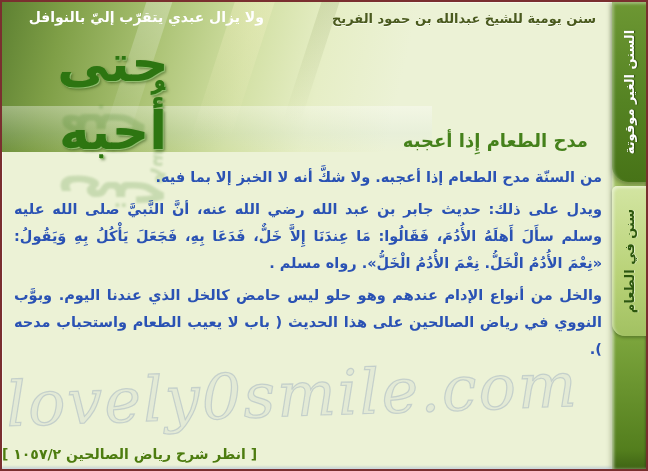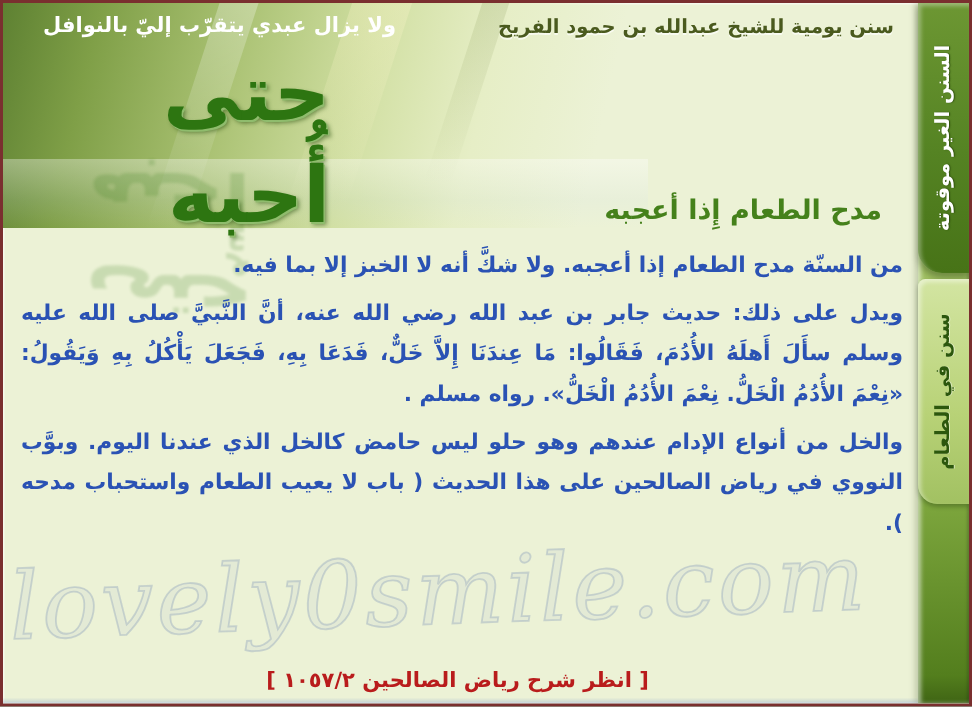--- a/index.html
+++ b/index.html
@@ -24,21 +24,21 @@
   .hadith-banner{
     position:absolute;top:7px;left:26px;width:236px;z-index:2;text-align:right;direction:rtl;
     font-size:14px;font-weight:bold;color:#ffffff;
     text-shadow:0 1px 1px #274a0e,1px 0 1px #3c641a,-1px 0 1px #3c641a,0 0 5px #57822а;
   }
   .series-title{
     position:absolute;top:9px;right:50px;z-index:2;direction:rtl;
     font-size:13px;font-weight:bold;color:#4a5a1e;text-shadow:0 1px 0 rgba(255,255,255,.65);
   }
   .calligraphy{
-    position:absolute;top:28px;left:4px;width:214px;z-index:2;text-align:right;direction:rtl;
+    position:absolute;top:28px;left:4px;width:214px;z-index:2;text-align:center;direction:rtl;
     font-size:52px;font-weight:bold;color:#2d7511;line-height:1.3;
     text-shadow:1px 1px 0 #8fbc6d,2px 2px 3px rgba(35,75,10,.55);
   }
   .calligraphy-reflection{
     position:absolute;top:96px;left:4px;width:214px;z-index:1;text-align:center;direction:rtl;
     font-size:52px;font-weight:bold;color:#2d7511;line-height:1.3;
     transform:scaleY(-1);opacity:.18;filter:blur(1px);
   }
 
   
@@ -68,22 +68,22 @@
     position:absolute;top:128px;right:58px;z-index:3;direction:rtl;
     font-size:18px;font-weight:bold;color:#45811b;
   }
   .body-text{
     position:absolute;top:162px;left:12px;right:44px;z-index:3;direction:rtl;
     color:#2a52b4;font-weight:bold;font-size:14.5px;
   }
   .body-text p{margin:0 0 5px;line-height:27px;text-align:justify;text-align-last:right;}
   .body-text p.tight{line-height:22px;text-align-last:center;}
   .citation{
-    position:absolute;bottom:7px;left:0;right:38px;z-index:3;text-align:center;direction:rtl;
-    font-size:14px;font-weight:bold;color:#b91c1c;
+    position:absolute;bottom:7px;left:0;right:38px;z-index:3;text-align:left;direction:rtl;
+    font-size:14px;font-weight:bold;color:#4d7c0f;
   }
   .watermark{
     position:absolute;top:356px;left:4px;z-index:2;white-space:nowrap;pointer-events:none;
     font-family:"DejaVu Serif",serif;font-style:italic;font-size:62px;letter-spacing:2px;
     color:rgba(150,165,205,.10);-webkit-text-stroke:1.2px rgba(125,145,185,.32);
     transform:rotate(-2deg);
   }
   .bottom-sheen{position:absolute;bottom:0;left:0;right:34px;height:4px;z-index:3;
     background:linear-gradient(180deg,rgba(190,205,225,.0),rgba(160,180,205,.55));}
 </style>

